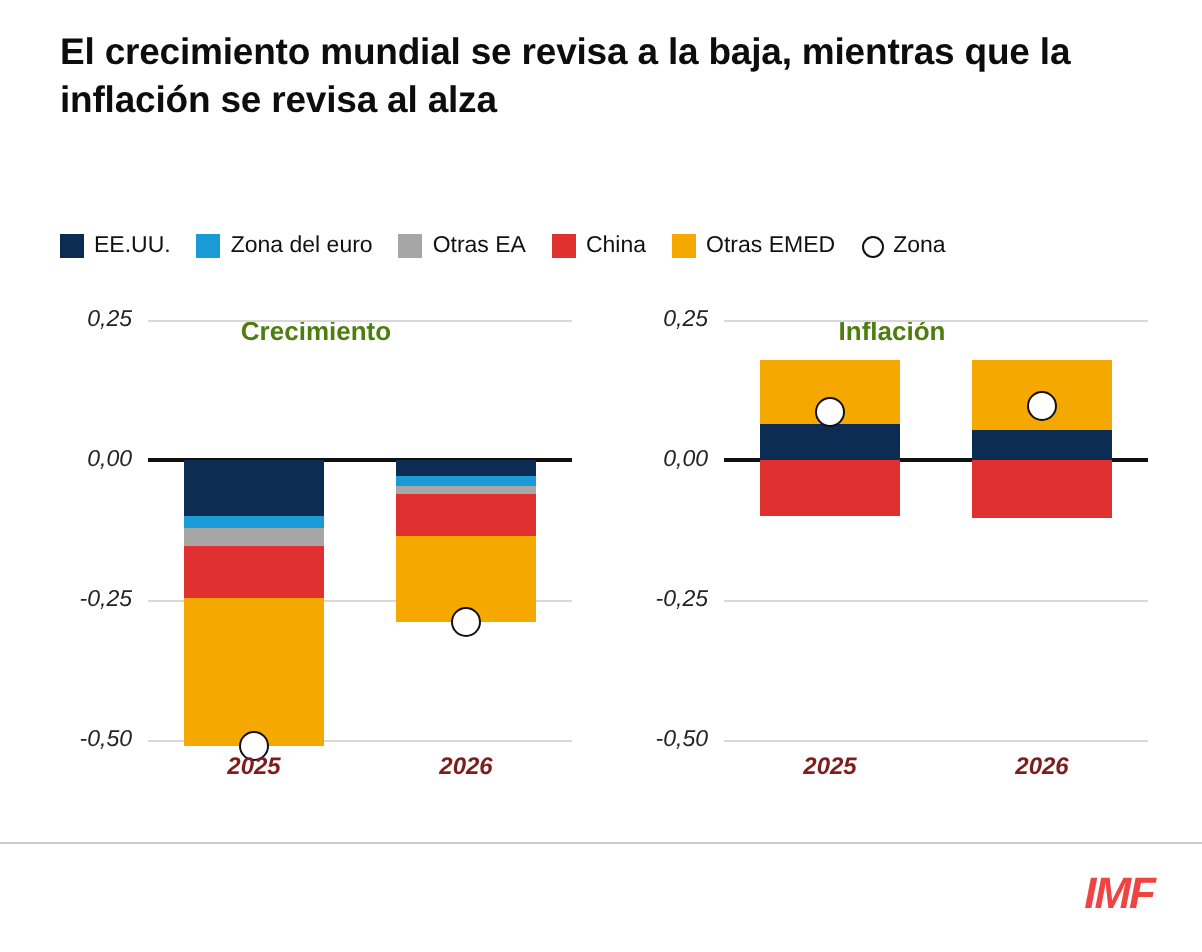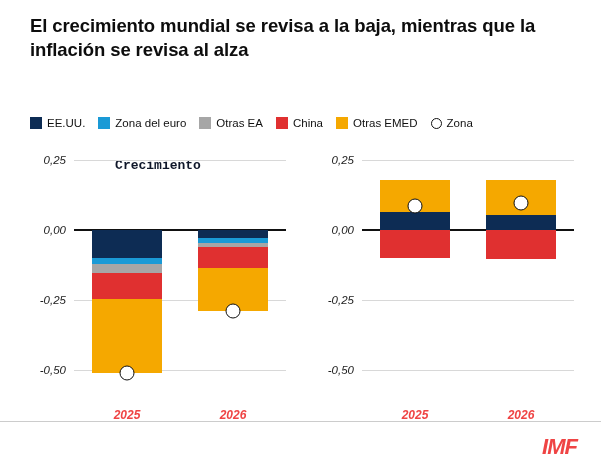--- a/index.html
+++ b/index.html
@@ -53,22 +53,21 @@
   .panel-left { left: 22px; width: 272px; }
   .panel-right { left: 310px; width: 272px; }
 
   .panel-title {
     position: absolute;
     top: 10px;
     width: 100%;
     text-align: center;
     font-size: 13px;
     font-weight: bold;
-    color: #0f172a;
-    font-family: Liberation Mono, monospace;
+    color: #4d7c0f;
   }
 
   .plot {
     position: absolute;
     left: 52px; top: 12px;
     width: 212px;
     height: 210px;
     font-style: italic;
   }
   .gridline {
@@ -86,22 +85,21 @@
     font-size: 11.5px;
     color: #222;
     white-space: nowrap;
   }
   .xlabel {
     position: absolute;
     top: 216px;
     transform: translateX(-50%);
     font-size: 12px;
     font-weight: bold;
-    color: #ef4444;
-    margin-top: 32px;
+    color: #7f1d1d;
   }
 
   .bar-seg { position: absolute; }
   .total-marker {
     position: absolute;
     width: 15px; height: 15px;
     border-radius: 50%;
     background: #ffffff;
     border: 1.8px solid #111111;
     transform: translate(-50%, -50%);
@@ -187,20 +185,21 @@
         <div class="bar-seg" style="left: 124px; top: 78.4px; width: 70px; height: 4.2px; background: rgb(26, 154, 214);"></div>
         <div class="bar-seg" style="left: 124px; top: 82.6px; width: 70px; height: 4.2px; background: rgb(166, 166, 166);"></div>
         <div class="bar-seg" style="left: 124px; top: 86.8px; width: 70px; height: 21px; background: rgb(224, 48, 48);"></div>
         <div class="bar-seg" style="left: 124px; top: 107.8px; width: 70px; height: 43.4px; background: rgb(245, 168, 0);"></div>
         <div class="total-marker" style="left: 159px; top: 151.2px;"></div>
         <div class="xlabel" style="left: 159px;">2026</div>
       </div>
   </div>
 
   <div class="panel panel-right">
+    <div class="panel-title">Inflación</div>
     <div class="plot" id="plot1">
         <div class="gridline" style="top: 0px;"></div>
         <div class="ytick" style="top: 0px;">0,25</div>
         <div class="zeroline" style="top: 69.2px;"></div>
         <div class="ytick" style="top: 70px;">0,00</div>
         <div class="gridline" style="top: 140px;"></div>
         <div class="ytick" style="top: 140px;">-0,25</div>
         <div class="gridline" style="top: 210px;"></div>
         <div class="ytick" style="top: 210px;">-0,50</div>
         <div class="bar-seg" style="left: 18px; top: 51.8px; width: 70px; height: 18.2px; background: rgb(13, 44, 84);"></div>

